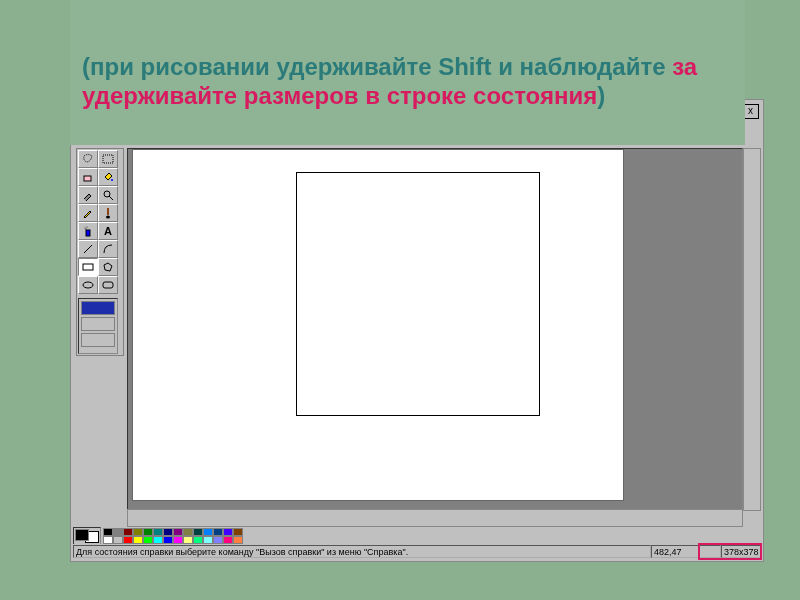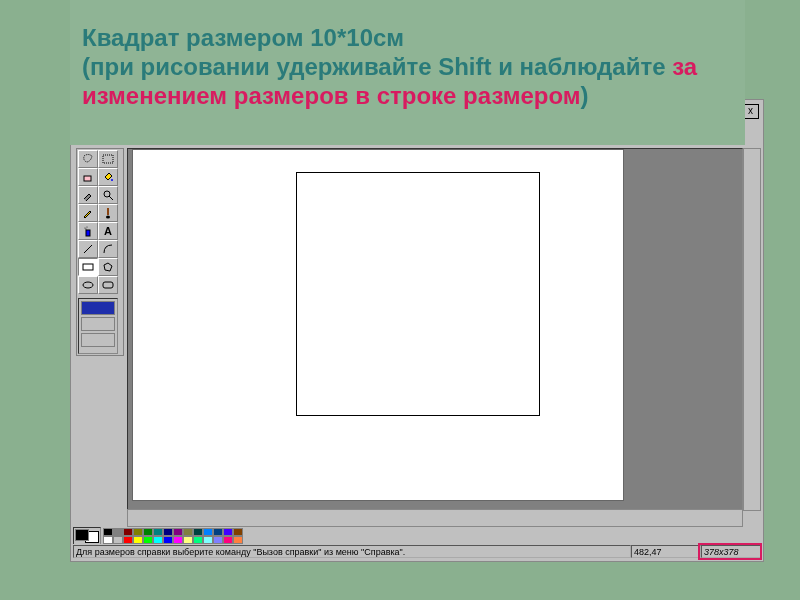--- a/index.html
+++ b/index.html
@@ -177,21 +177,21 @@
     border: 1px inset #aaa;
     height: 13px;
     line-height: 12px;
     padding: 0 2px;
     box-sizing: border-box;
     white-space: nowrap;
     overflow: hidden;
   }
   .status-help { flex: 1; min-width: 0; }
   .status-pos { width: 70px; }
-  .status-size { width: 60px; font-style: italic; }
+  .status-size { width: 40px; }
   .size-highlight {
     position: absolute;
     border: 2px solid #D81B60;
     box-sizing: border-box;
     pointer-events: none;
   }
 </style>
 </head>
 <body>
 
@@ -354,25 +354,25 @@
             <div class="swatch" style="background: rgb(0, 255, 128);"></div>
             <div class="swatch" style="background: rgb(128, 255, 255);"></div>
             <div class="swatch" style="background: rgb(128, 128, 255);"></div>
             <div class="swatch" style="background: rgb(255, 0, 128);"></div>
             <div class="swatch" style="background: rgb(255, 128, 64);"></div>
           </div>
       </div>
     </div>
 
     <div class="status-bar">
-      <div class="status-cell status-help">Для размеров справки выберите команду "Вызов справки" из меню "Справка".</div>
+      <div class="status-cell status-help">Для состояния справки выберите команду "Вызов справки" из меню "Справка".</div>
       <div class="status-cell status-pos">482,47</div>
       <div class="status-cell status-size">378x378</div>
     </div>
 
     <div class="size-highlight" style="right:1px; bottom:1px; width:64px; height:17px;"></div>
   </div>
 
   <div class="title-card">
-    <span>Квадрат размером 10*10см</span><br>
-    <span>(при рисовании удерживайте Shift и наблюдайте </span><span class="accent">за изменением размеров в строке размером</span><span>)</span>
+    <br>
+    <span>(при рисовании удерживайте Shift и наблюдайте </span><span class="accent">за удерживайте размеров в строке состояния</span><span>)</span>
   </div>
 </div>
 
 </body></html>

